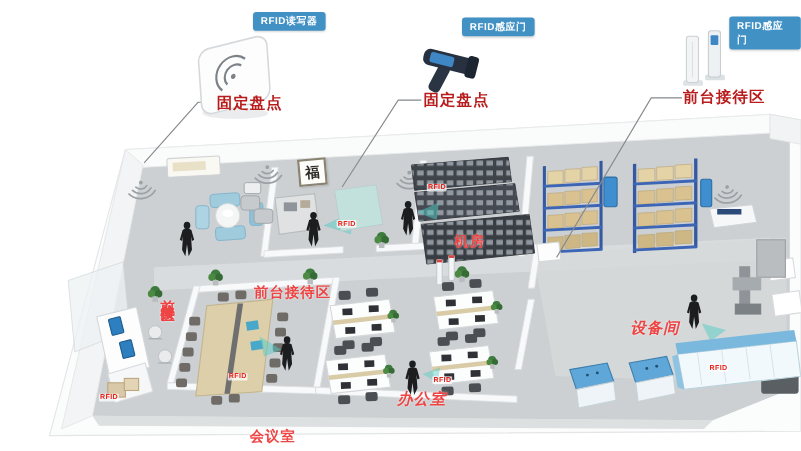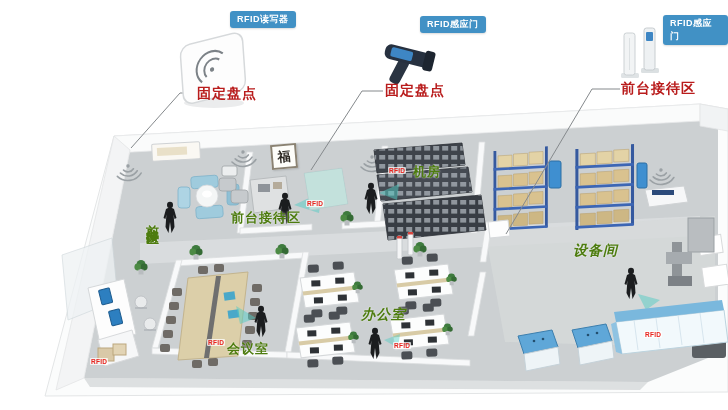--- a/index.html
+++ b/index.html
@@ -4,22 +4,22 @@
 <style>
   html,body{margin:0;padding:0;background:#fff;}
   body{width:728px;height:410px;overflow:hidden;font-family:"Liberation Sans",sans-serif;}
   .stage{position:relative;width:728px;height:313px;background:#fff;}
   .stage svg{position:absolute;left:0;top:0;}
   .badge{position:absolute;background:#4191c5;color:#fff;font-size:9px;font-weight:bold;
          padding:2px 7px;border-radius:3px;letter-spacing:.5px;box-shadow:0 1px 2px rgba(0,0,0,.15);}
   .badge::after{content:"";position:absolute;left:7px;bottom:-4px;width:7px;height:7px;
          background:#4191c5;transform:rotate(45deg);z-index:-1;}
   .callout-label{position:absolute;color:#b91c1c;font-size:14px;font-weight:bold;letter-spacing:1px;}
-  .room-label{position:absolute;color:#4d7c0f;font-weight:bold;font-size:13px;letter-spacing:1px;
-         text-shadow:0 0 2px rgba(255,255,255,.8);}
+  .room-label{position:absolute;color:#ef4444;font-weight:bold;font-size:13px;letter-spacing:1px;
+         text-shadow:0 0 2px rgba(255,255,255,.8);margin-top:48px;}
   .room-label.vertical{writing-mode:vertical-rl;letter-spacing:2px;}
   .room-label.big{font-size:14px;font-style:italic;}
   .rfid-tag{position:absolute;color:#e8231d;font-size:6.5px;font-weight:bold;
          background:rgba(255,255,255,.75);padding:0 1px;border-radius:1px;letter-spacing:.3px;}
   .fu-art{position:absolute;left:271px;top:144px;width:22px;height:21px;background:#fdfdf9;
          border:2px solid #8a8272;color:#2e2a24;font-size:13px;font-weight:bold;line-height:21px;
          text-align:center;transform:rotate(-5deg);box-shadow:1px 1px 2px rgba(0,0,0,.15);}
 </style>
 </head>
 <body>

